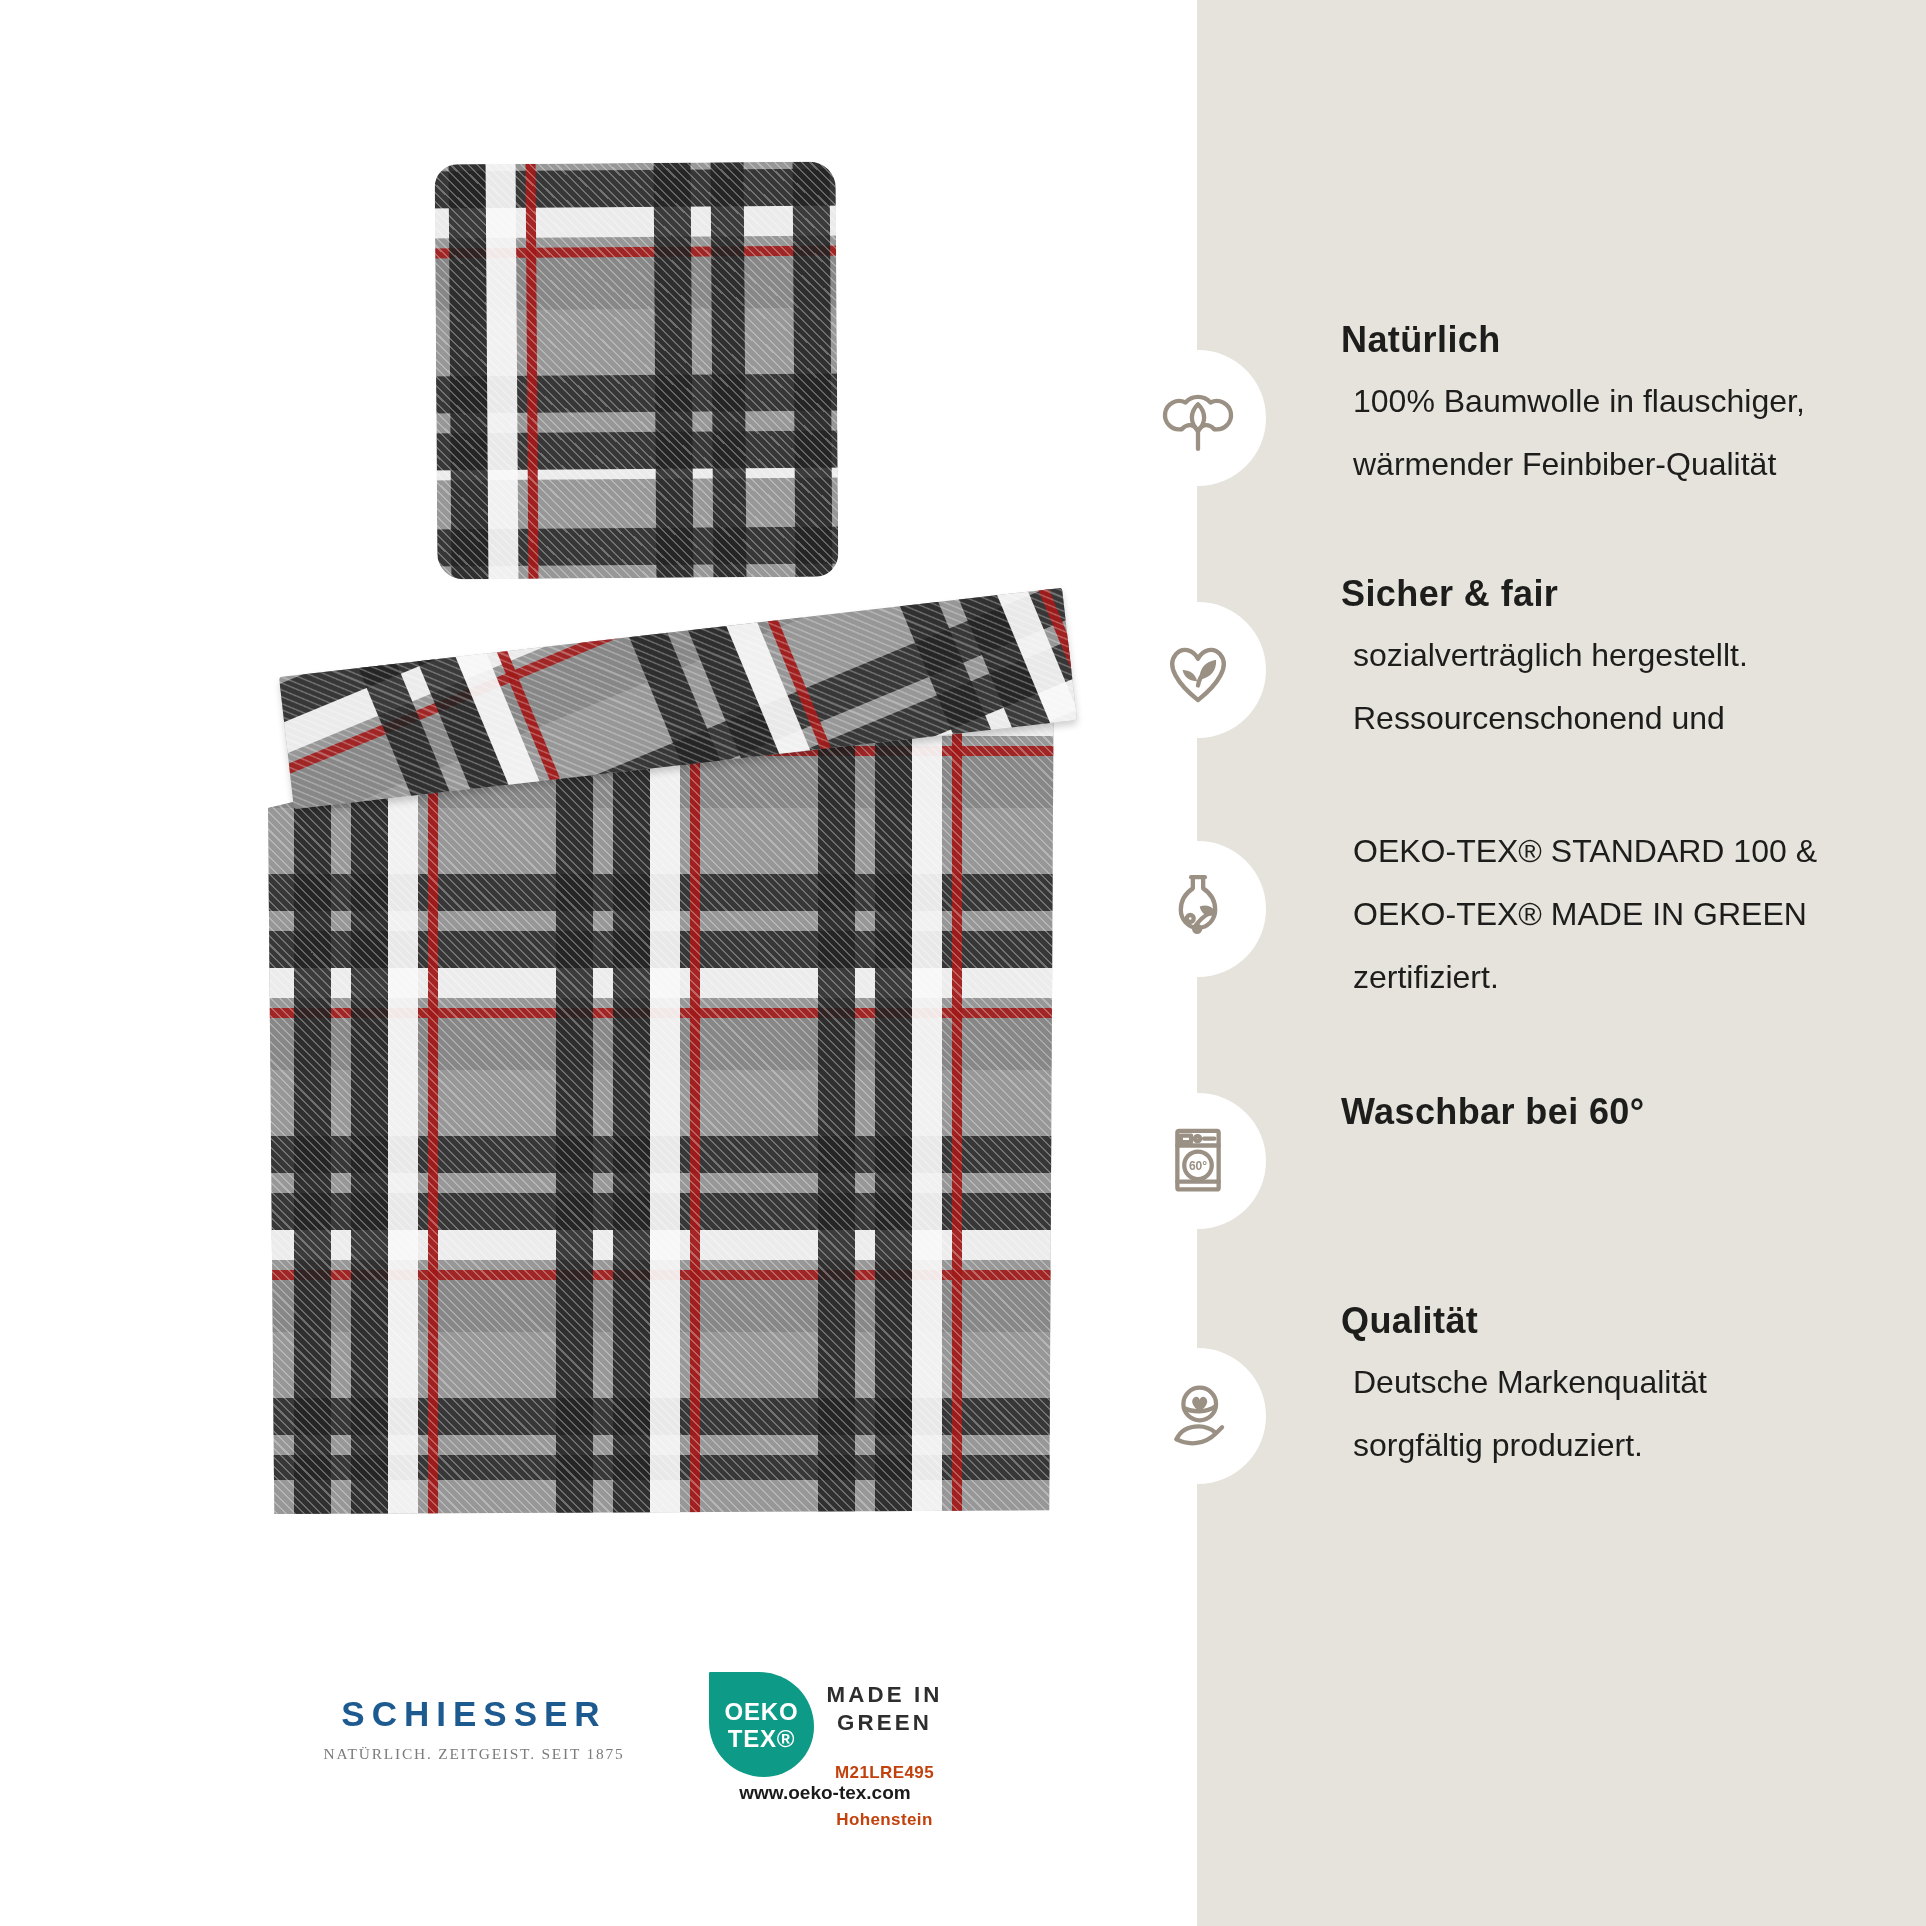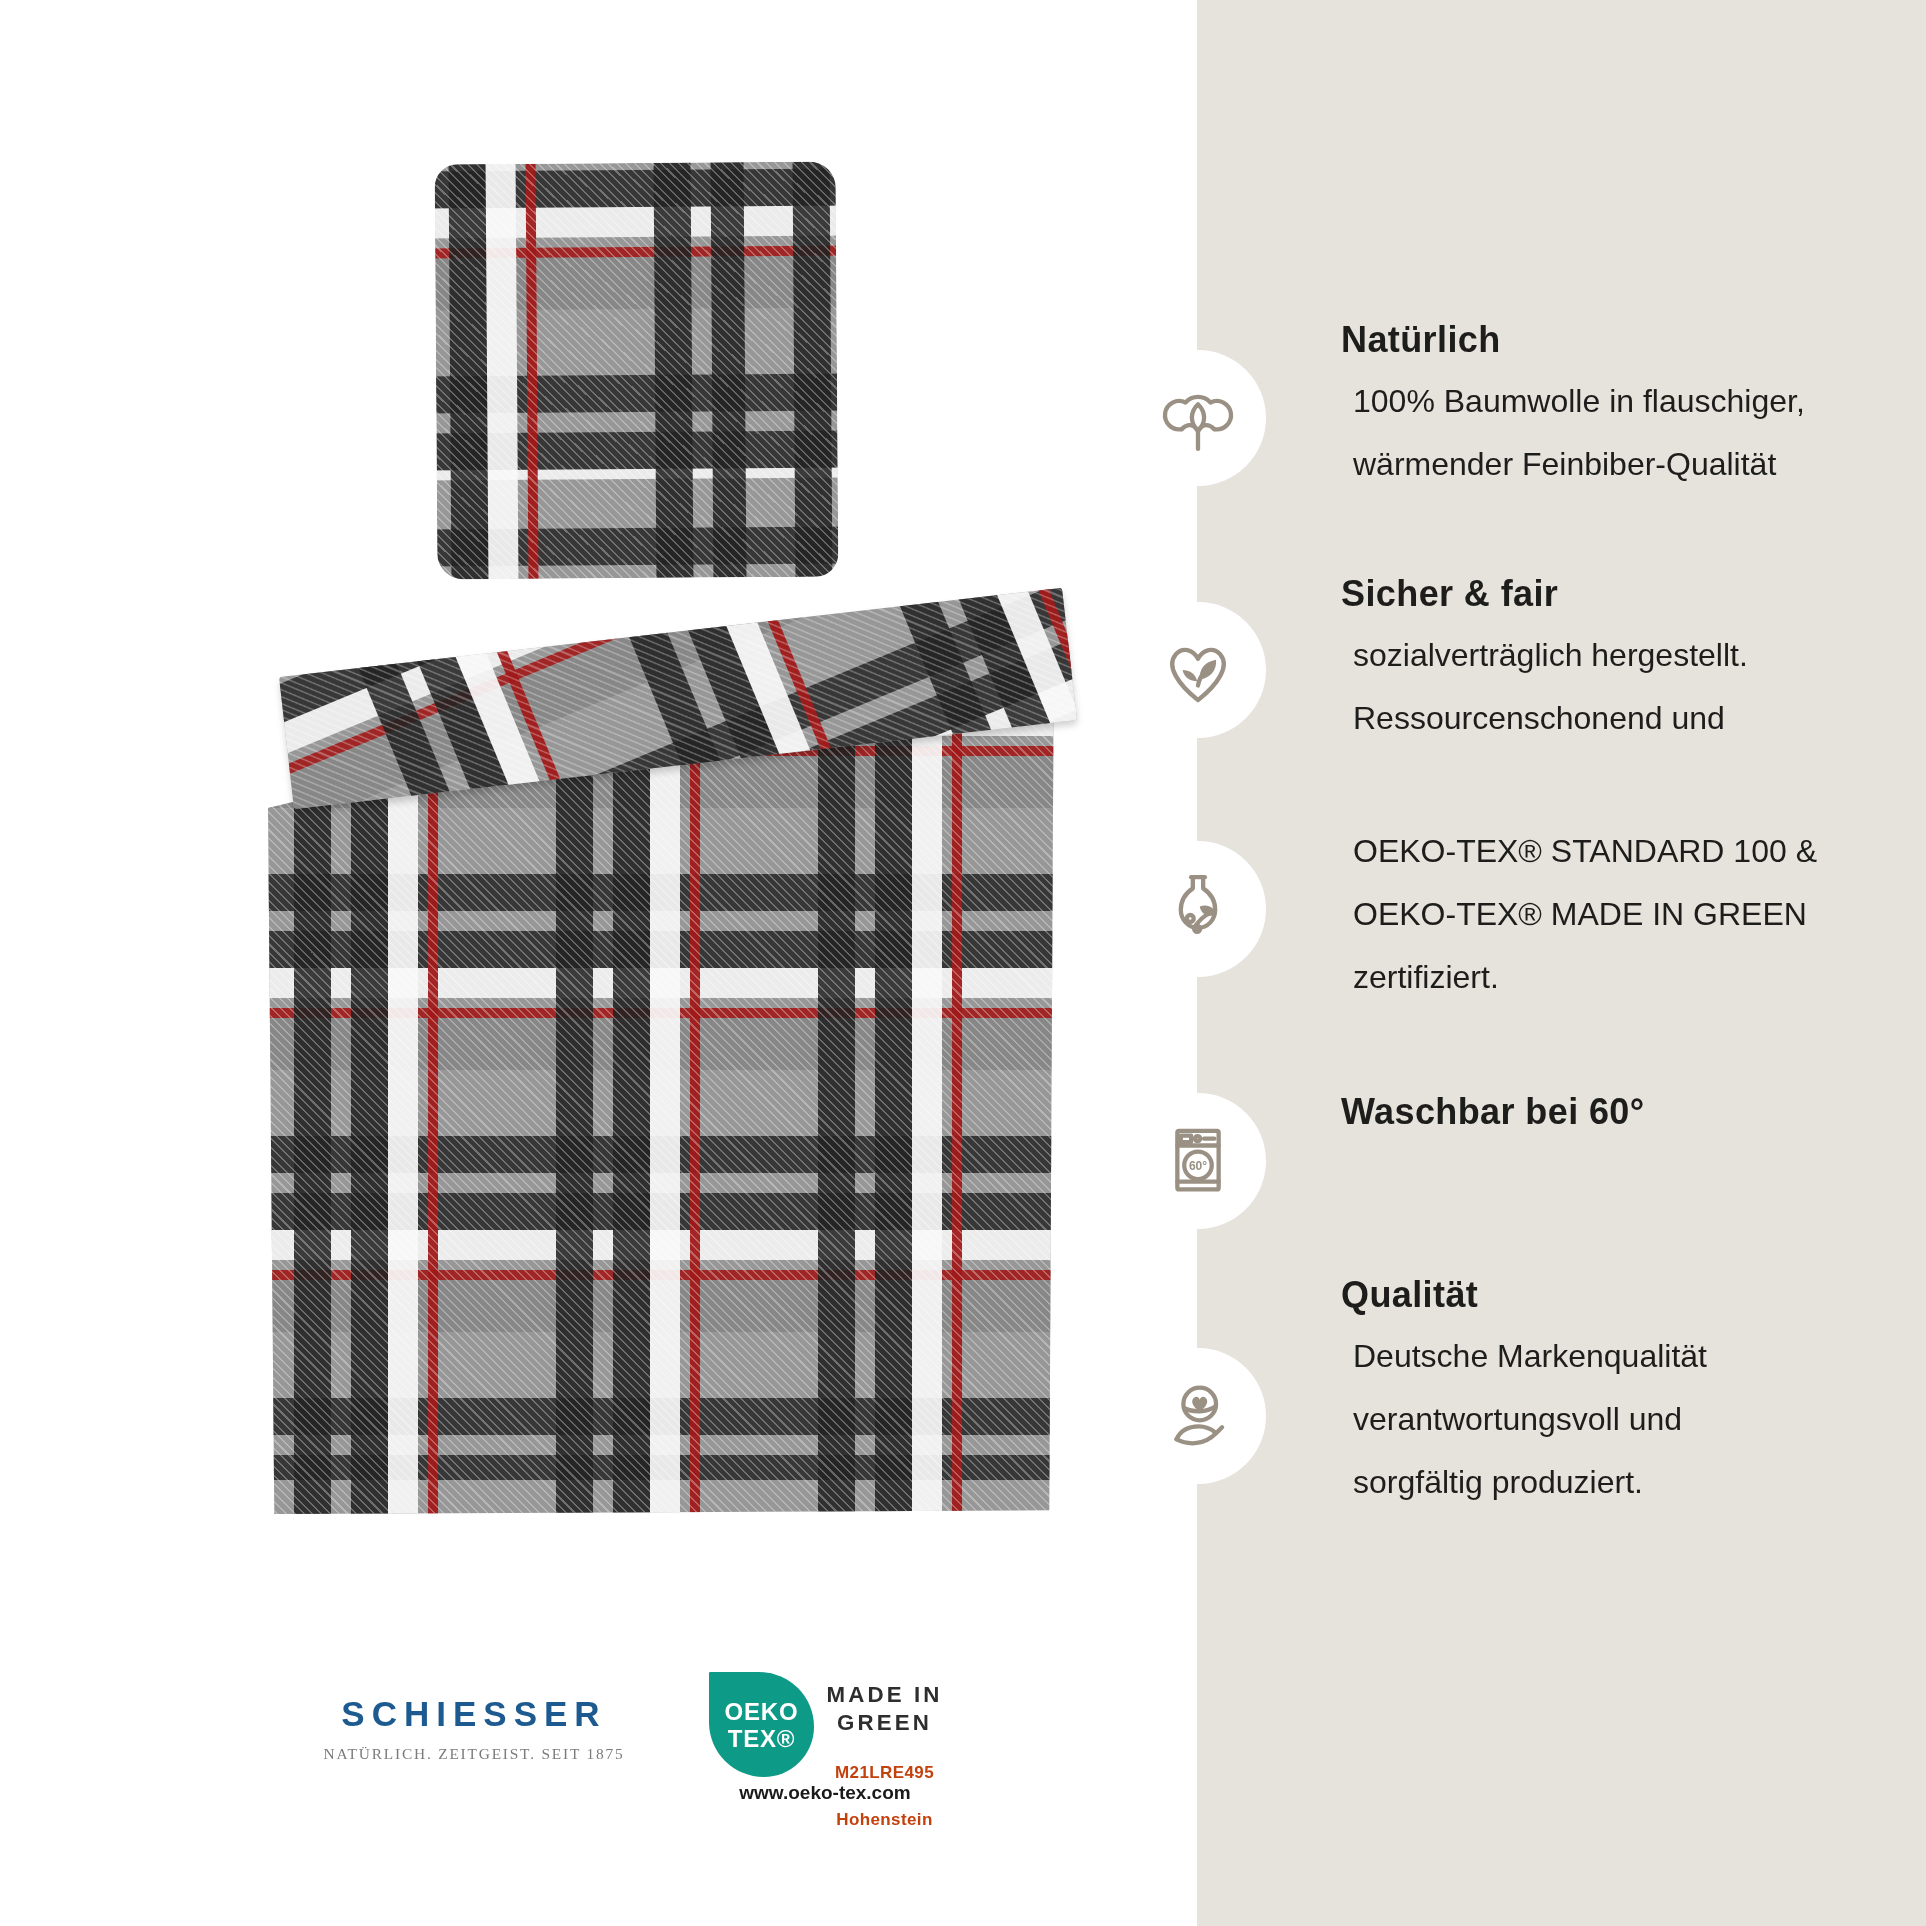--- a/index.html
+++ b/index.html
@@ -163,24 +163,23 @@
   <p>Ressourcenschonend und</p>
 </div>
 <div class="feature" style="top:814px">
   <p>OEKO-TEX® STANDARD 100 &amp;</p>
   <p>OEKO-TEX® MADE IN GREEN</p>
   <p>zertifiziert.</p>
 </div>
 <div class="feature" style="top:1091px">
   <h3>Waschbar bei 60°</h3>
 </div>
-<div class="feature" style="top:1274px">
+<div class="feature" style="top:1300px">
   <h3>Qualität</h3>
   <p>Deutsche Markenqualität</p>
-  <p>verantwortungsvoll und</p>
   <p>sorgfältig produziert.</p>
 </div>
 
 <div class="brand">
   <div class="brand-name">SCHIESSER</div>
   <div class="brand-tagline">NATÜRLICH. ZEITGEIST. SEIT 1875</div>
 </div>
 
 <div class="oeko-leaf">
   <div>OEKO</div>

